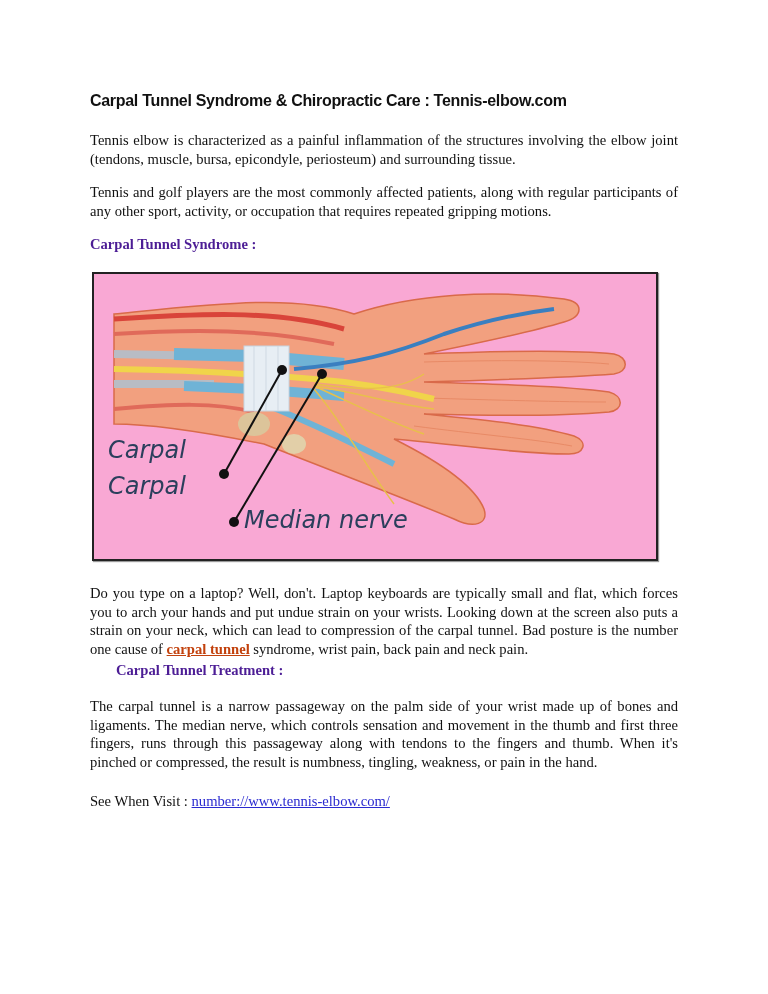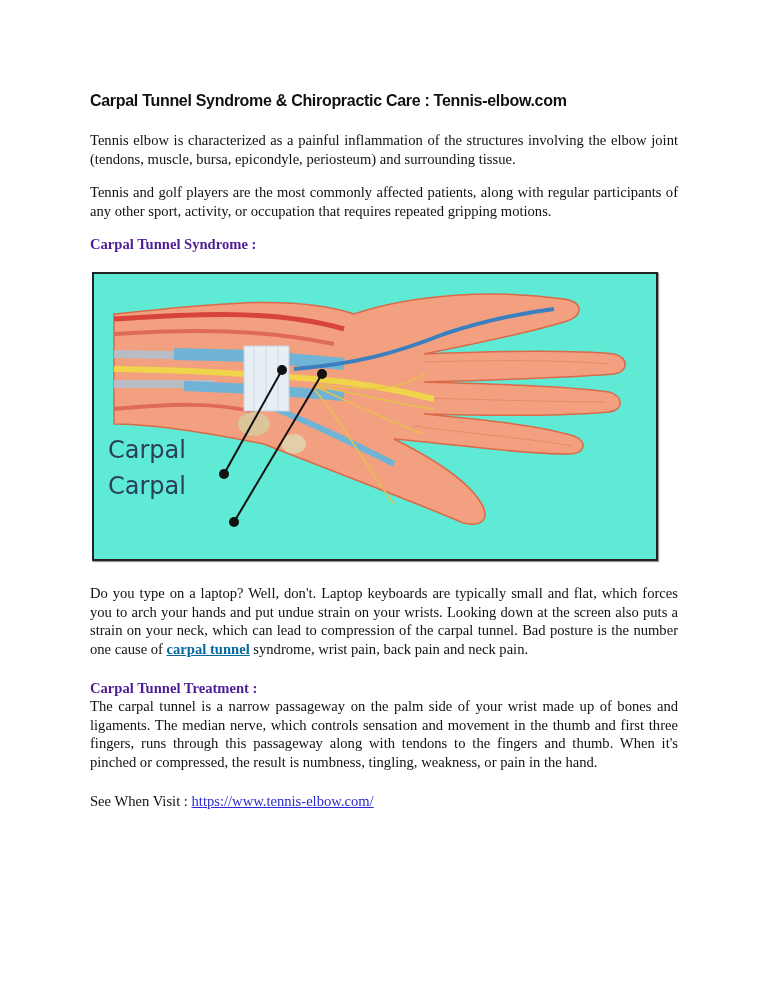--- a/index.html
+++ b/index.html
@@ -13,25 +13,25 @@
   .para {
     position: absolute; left: 90px; width: 588px;
     font-family: "Liberation Serif", serif; font-size: 14.6px; line-height: 18.5px;
     color: #111; text-align: justify; margin: 0;
   }
   .heading {
     position: absolute; left: 90px;
     font-family: "Liberation Serif", serif; font-weight: bold; font-size: 14.6px;
     color: #4c1d95; margin: 0;
   }
-  .link-bold { color: #0369a1; font-weight: bold; text-decoration: underline; }
+  .link-bold { color: #c2410c; font-weight: bold; text-decoration: underline; }
   .link { color: #2a2ad0; text-decoration: underline; }
   .figure {
     position: absolute; left: 92px; top: 272px; width: 562px; height: 285px;
-    border: 2px solid #222; box-shadow: 1px 1px 1px #999; background: #5eead4; overflow: hidden;
+    border: 2px solid #222; box-shadow: 1px 1px 1px #999; background: #f9a8d4; overflow: hidden; font-style: italic;
   }
   .figure svg { display: block; }
   .fig-label {
     position: absolute; font-family: "DejaVu Sans", sans-serif; color: #2b3f5c;
     font-size: 24px; line-height: 28px;
   }
 </style>
 </head>
 <body>
 
@@ -81,23 +81,24 @@
 
       <line x1="188" y1="96" x2="130" y2="200" stroke="#111" stroke-width="2"></line>
       <circle cx="188" cy="96" r="5" fill="#111"></circle>
       <circle cx="130" cy="200" r="5" fill="#111"></circle>
       <line x1="228" y1="100" x2="140" y2="248" stroke="#111" stroke-width="2"></line>
       <circle cx="228" cy="100" r="5" fill="#111"></circle>
       <circle cx="140" cy="248" r="5" fill="#111"></circle>
     </svg>
     <div class="fig-label" style="left:14px; top:162px;">Carpal</div>
     <div class="fig-label" style="left:14px; top:198px;">Carpal</div>
+    <div class="fig-label" style="left:150px; top:232px;">Median nerve</div>
   </div>
 
   <p class="para" style="top:584px;"><span>Do you type on a laptop? Well, don't. Laptop keyboards are typically small and flat, which forces you to arch your hands and put undue strain on your wrists. Looking down at the screen also puts a strain on your neck, which can lead to compression of the carpal tunnel. Bad posture is the number one cause of </span><a class="link-bold">carpal tunnel</a><span> syndrome, wrist pain, back pain and neck pain.</span></p>
 
-  <p class="heading" style="top:680px;">Carpal Tunnel Treatment :</p>
+  <p class="heading" style="top:662px;margin-left:26px;">Carpal Tunnel Treatment :</p>
 
   <p class="para" style="top:697px;">The carpal tunnel is a narrow passageway on the palm side of your wrist made up of bones and ligaments. The median nerve, which controls sensation and movement in the thumb and first three fingers, runs through this passageway along with tendons to the fingers and thumb. When it's pinched or compressed, the result is numbness, tingling, weakness, or pain in the hand.</p>
 
-  <p class="para" style="top:792px;"><span>See When Visit : </span><a class="link">https://www.tennis-elbow.com/</a></p>
+  <p class="para" style="top:792px;"><span>See When Visit : </span><a class="link">number://www.tennis-elbow.com/</a></p>
 
 </div>
 
 </body></html>

